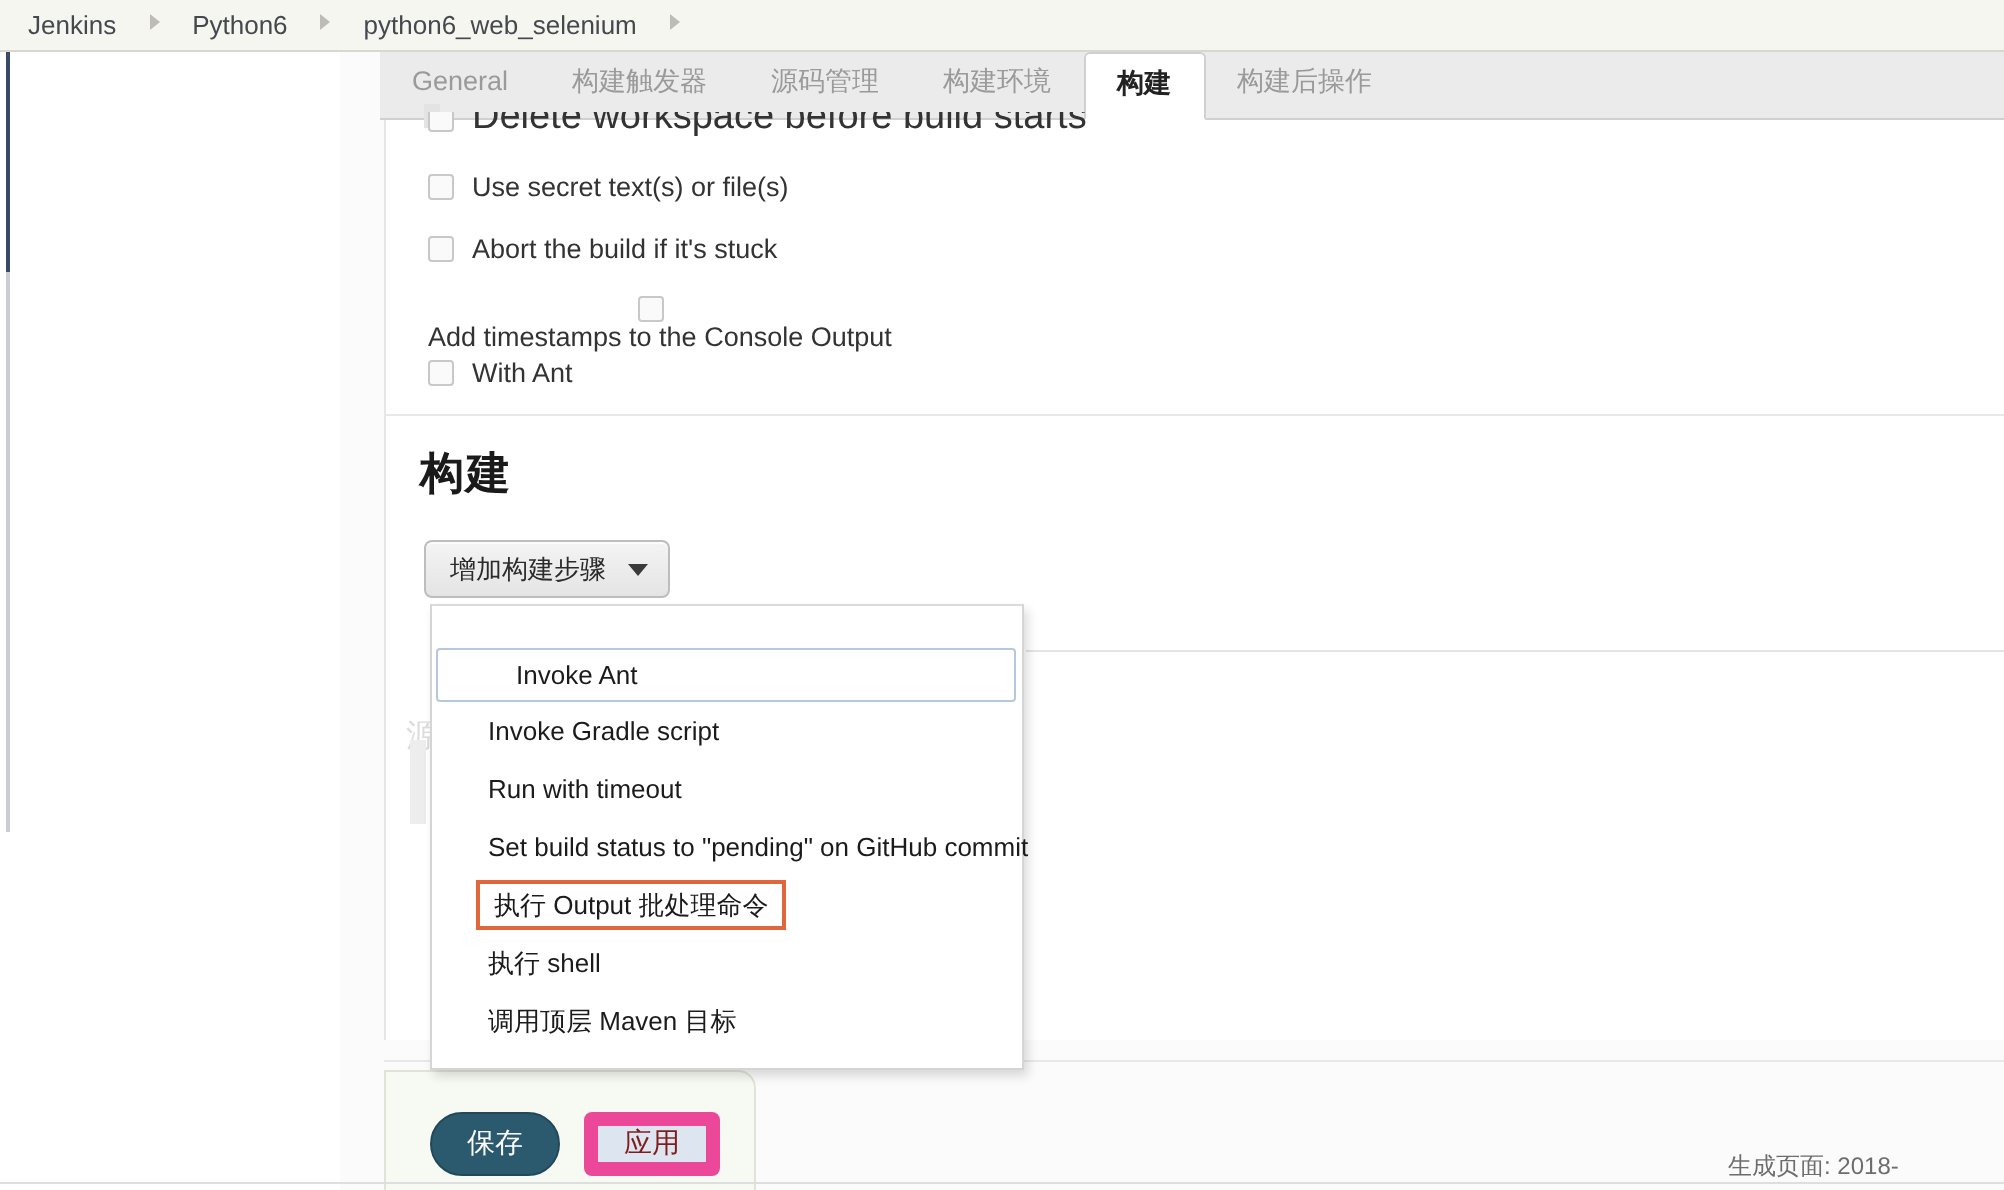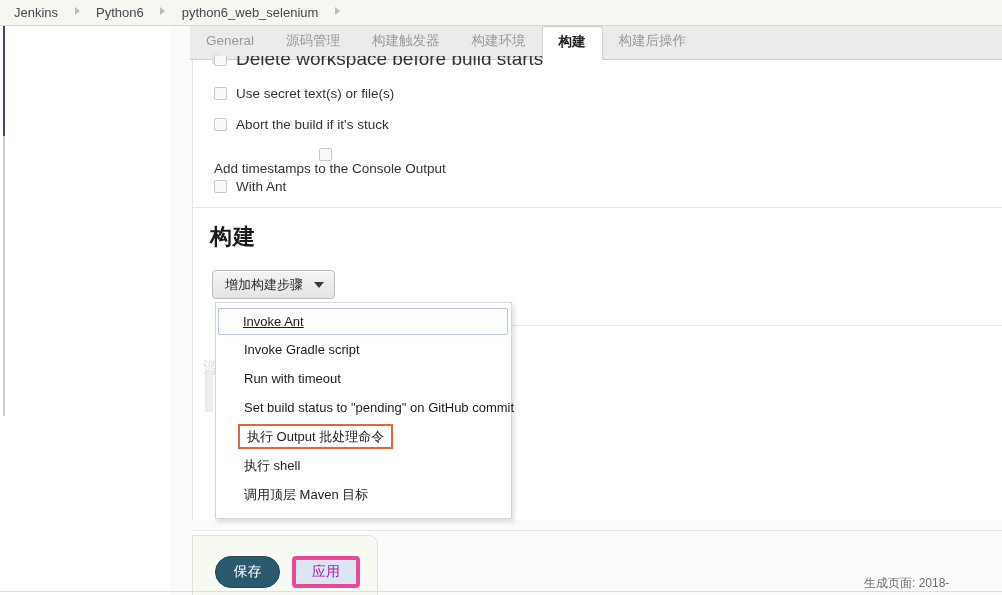--- a/index.html
+++ b/index.html
@@ -175,23 +175,22 @@
     font-size: 13px; color: #1b1b1b;
     padding: 4px 10px 4px 24px;
     line-height: 17px;
     white-space: nowrap;
     border: 2px solid transparent;
     margin: 0 2px;
   }
   .menu-item.focused {
     border: 1px solid #b6c7e0;
     border-radius: 2px;
-    padding: 4px 10px 4px 24px;
-    margin: 0 3px 0 2px;
-    text-decoration: underline;
+    padding: 4px 10px 4px 39px;
+    margin: 16px 3px 0 2px;
   }
   .menu-item.highlighted {
     border: 2px solid #e2663c;
     display: inline-block;
     padding: 2px 7px 2px 7px;
     margin-left: 22px;
     line-height: 17px;
   }
   .menu-item-wrap { padding: 2px 0; }
 
@@ -226,23 +225,23 @@
     background: #2b5a6e;
     border: 1px solid #22495a;
     border-radius: 16px;
     color: #ffffff; font-size: 14px;
     display: flex; align-items: center; justify-content: center;
   }
   .btn-apply {
     position: absolute; left: 292px; top: 556px;
     width: 68px; height: 32px;
     background: #dde6f0;
-    border: 4px solid #ec4899;
+    border: 7px solid #ec4899;
     border-radius: 4px;
-    color: #a21caf; font-size: 14px;
+    color: #7f1d1d; font-size: 14px;
     display: flex; align-items: center; justify-content: center;
   }
   .bottom-hr {
     position: absolute; left: 0; top: 591px; width: 1002px; height: 1px;
     background: #dedede;
   }
   .bottom-hr2 {
     position: absolute; left: 192px; top: 530px; width: 810px; height: 1px;
     background: #e8e8e8;
   }
@@ -272,22 +271,22 @@
     <span class="crumb-sep"></span>
     <span class="crumb">Python6</span>
     <span class="crumb-sep"></span>
     <span class="crumb">python6_web_selenium</span>
     <span class="crumb-sep"></span>
   </div>
 
   <div class="tabstrip-top-line"></div>
   <div class="tabstrip">
     <div class="tab">General</div>
+    <div class="tab">构建触发器</div>
     <div class="tab">源码管理</div>
-    <div class="tab">构建触发器</div>
     <div class="tab">构建环境</div>
     <div class="tab active">构建</div>
     <div class="tab">构建后操作</div>
   </div>
 
   <div class="form-panel"></div>
   <div class="panel-scroll-nub"></div>
 
   <div class="clipped-row">
     <div class="inner">

